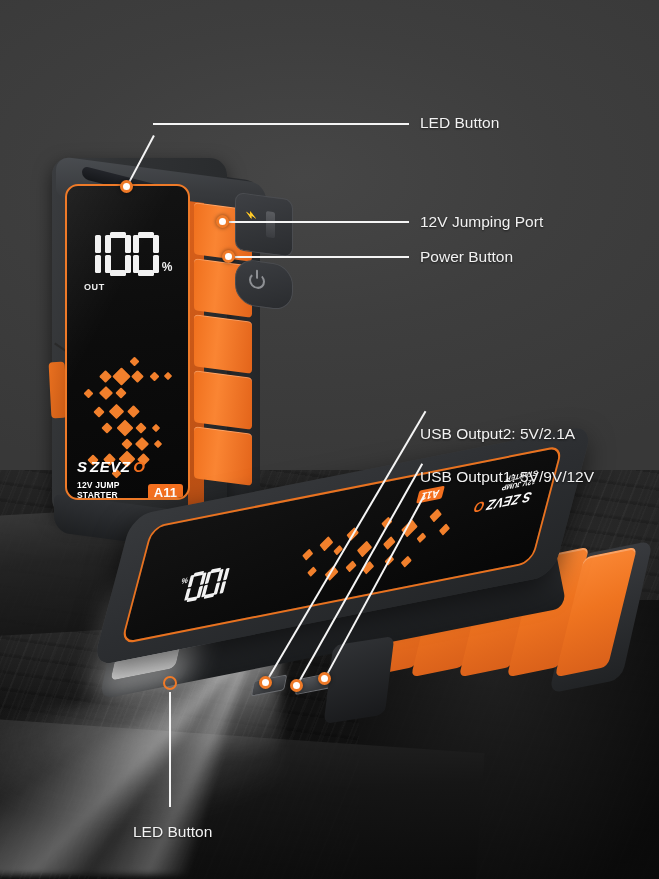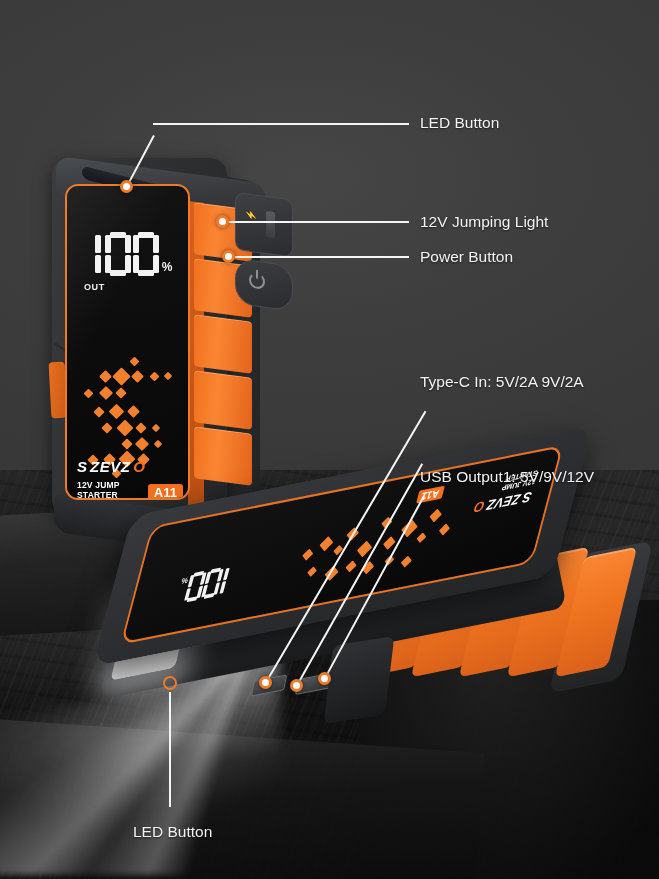--- a/index.html
+++ b/index.html
@@ -543,33 +543,33 @@
     <div class="b-cover"></div>
   </div>
 
   <div class="dot" style="left:120px;top:180px;"></div>
   <div class="lead-d" style="left:127px;top:185px;width:57px;transform:rotate(-62deg);"></div>
   <div class="lead-h" style="left:153px;top:123px;width:256px;"></div>
   <div class="callout-label" style="left:420px;top:114px;">LED Button</div>
 
   <div class="dot" style="left:216px;top:215px;"></div>
   <div class="lead-h" style="left:229px;top:221px;width:180px;"></div>
-  <div class="callout-label" style="left:420px;top:213px;">12V Jumping Light</div>
+  <div class="callout-label" style="left:420px;top:213px;">12V Jumping Port</div>
 
   <div class="dot" style="left:222px;top:250px;"></div>
   <div class="lead-h" style="left:235px;top:256px;width:174px;"></div>
   <div class="callout-label" style="left:420px;top:248px;">Power Button</div>
 
   <div class="dot" style="left:259px;top:676px;"></div>
   <div class="lead-d" style="left:266px;top:681px;width:314px;transform:rotate(-59.5deg);"></div>
   <div class="lead-h" style="left:425px;top:382px;width:-2px;"></div>
-  <div class="callout-label" style="left:420px;top:373px;">Type-C In: 5V/2A 9V/2A</div>
 
   <div class="dot" style="left:290px;top:679px;"></div>
   <div class="lead-d" style="left:297px;top:684px;width:254px;transform:rotate(-60.5deg);"></div>
+  <div class="callout-label" style="left:420px;top:425px;">USB Output2: 5V/2.1A</div>
 
   <div class="dot" style="left:318px;top:672px;"></div>
   <div class="lead-d" style="left:325px;top:677px;width:208px;transform:rotate(-61.5deg);"></div>
   <div class="callout-label" style="left:420px;top:468px;">USB Output1: 5V/9V/12V</div>
 
   <div class="dot-hollow" style="left:163px;top:676px;"></div>
   <div class="lead-v" style="left:169px;top:692px;height:115px;"></div>
   <div class="callout-label" style="left:133px;top:823px;">LED Button</div>
 
 </div>

